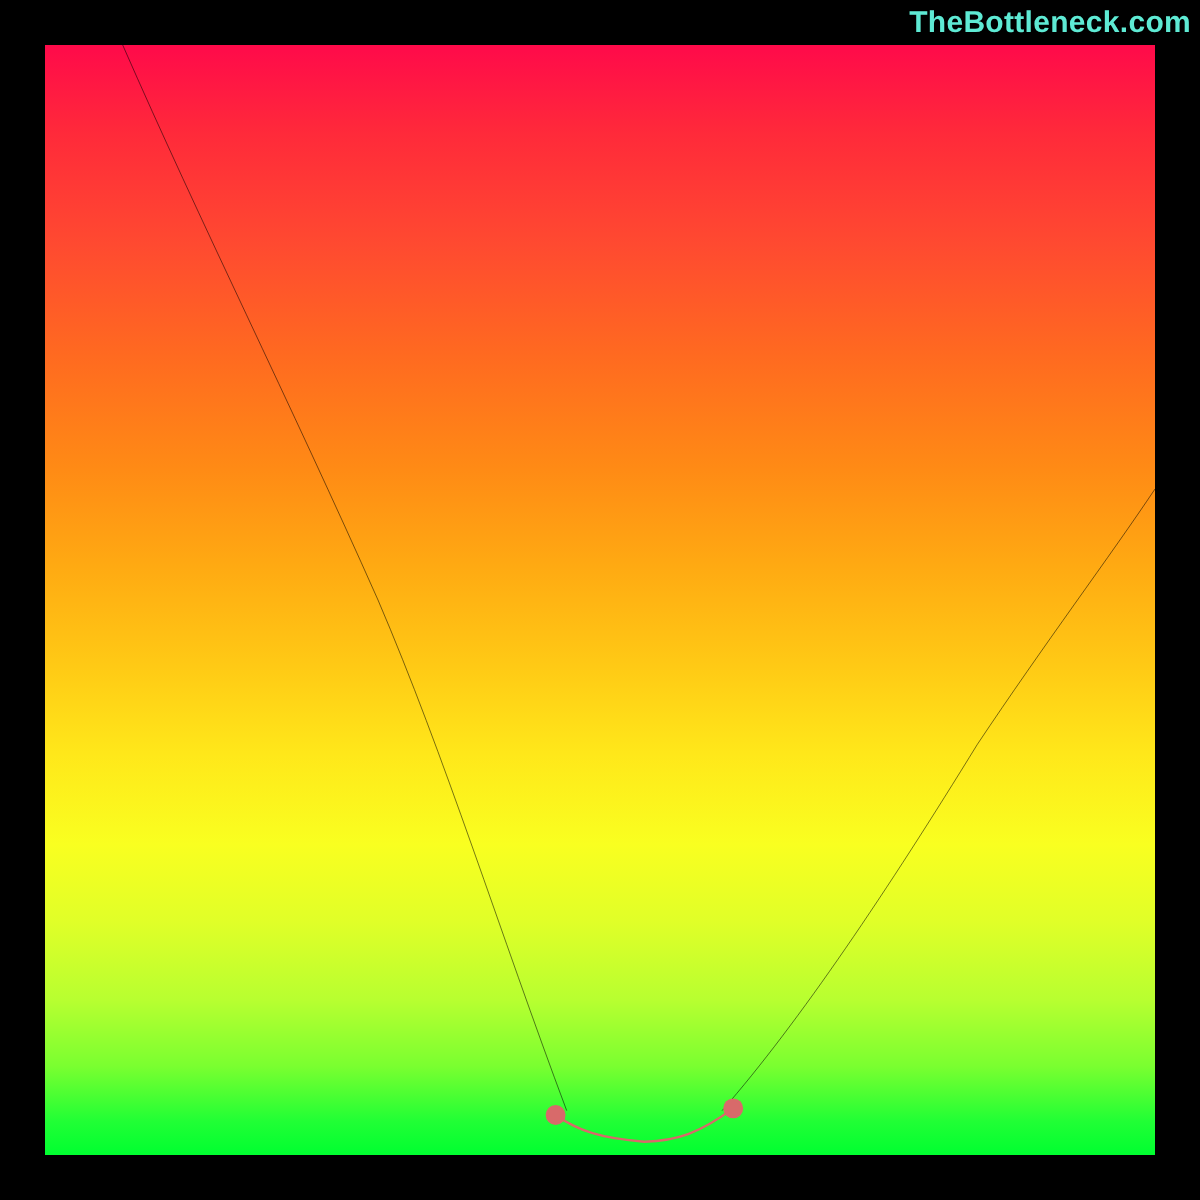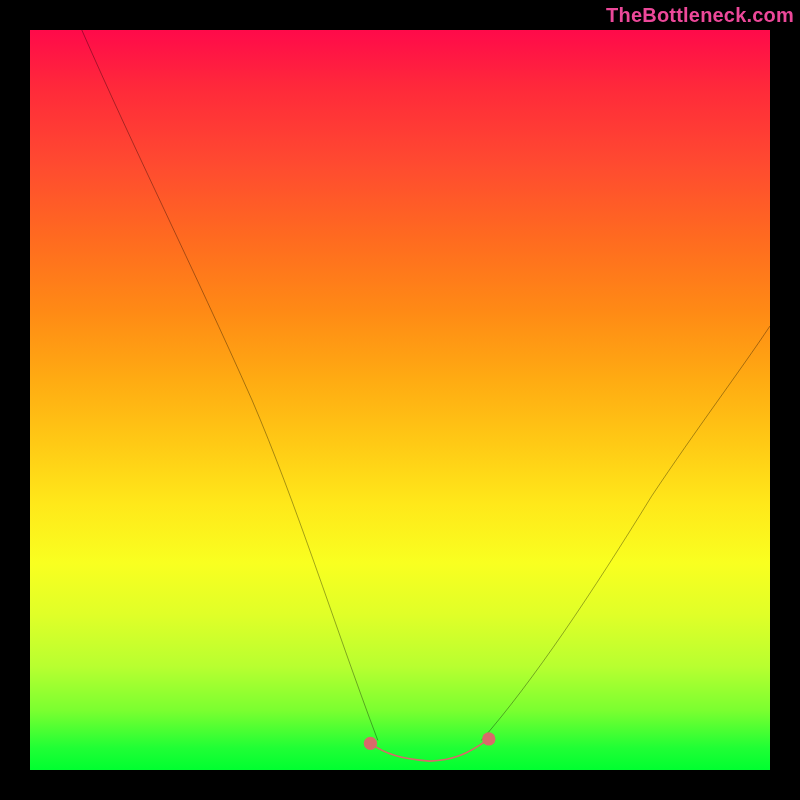--- a/index.html
+++ b/index.html
@@ -46,21 +46,21 @@
     position: absolute;
     left: 0;
     top: 0;
     width: 740px;
     height: 740px;
   }
   .watermark {
     position: absolute;
     top: 4px;
     right: 6px;
-    color: #ec4899;
+    color: #5eead4;
     font-size: 20px;
     font-weight: 600;
     letter-spacing: 0.2px;
     user-select: none;
   }
 </style>
 </head>
 <body>
 
 <div class="frame">

